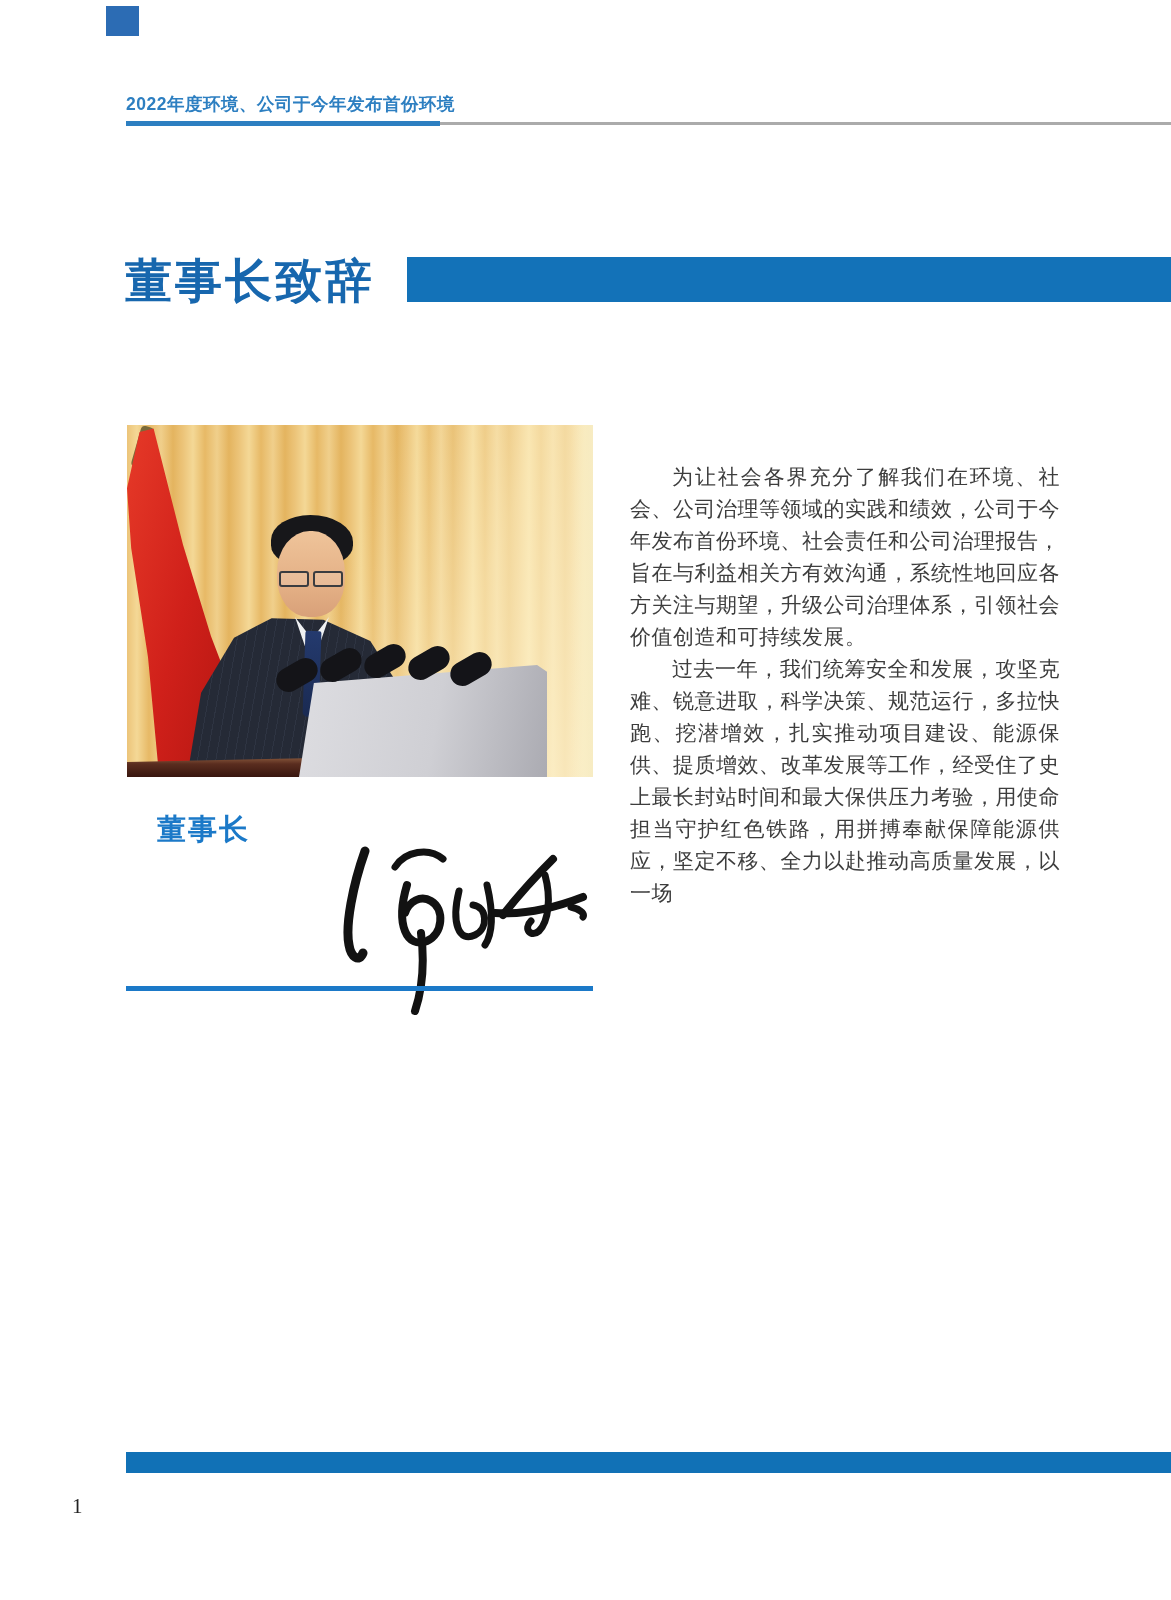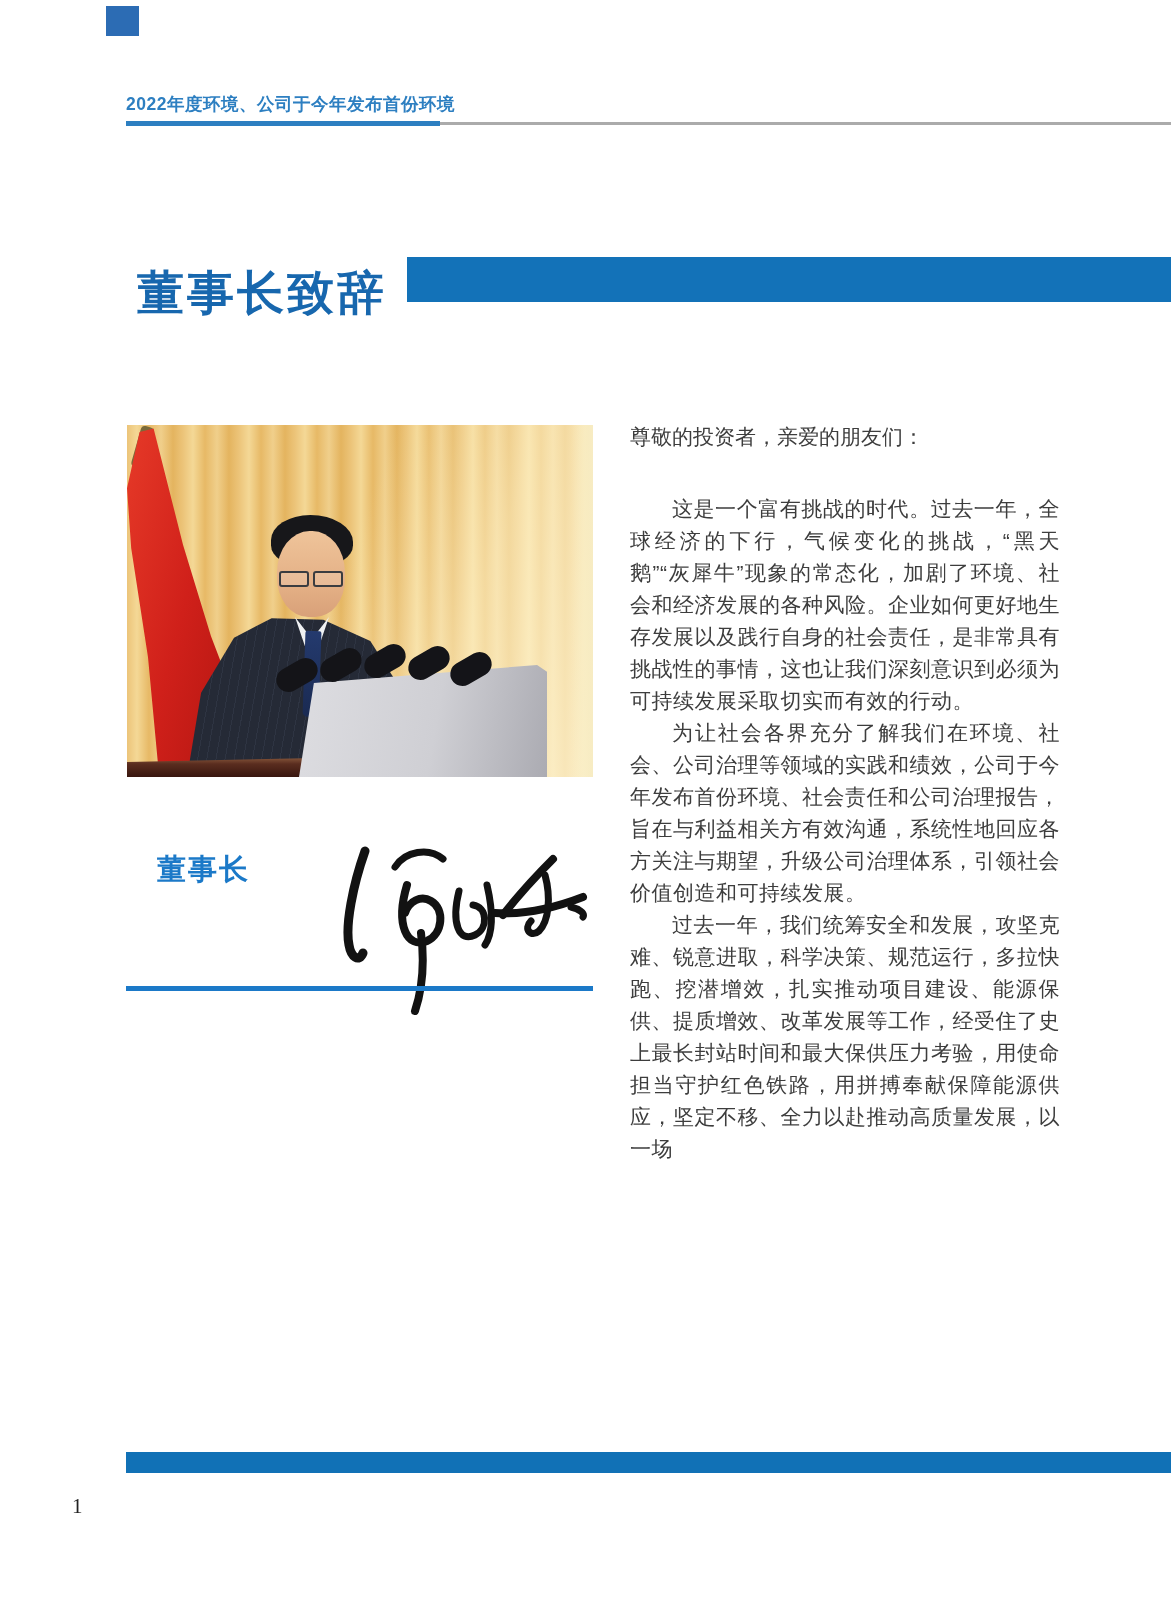--- a/index.html
+++ b/index.html
@@ -55,21 +55,21 @@
     background:linear-gradient(180deg,#8a5a3d 0%,#5a2d1f 35%,#38160f 100%);
     clip-path:polygon(0 25%,100% 0,100% 100%,0 100%);}
   .ph-podium{left:172px;top:240px;width:248px;height:112px;
     background:linear-gradient(100deg,#dddde1 0%,#cfcfd4 55%,#ababb2 100%);
     clip-path:polygon(6% 16%,96% 0%,100% 6%,100% 100%,0% 100%);}
   .ph-mic{width:44px;height:24px;background:#141418;border-radius:12px;transform:rotate(-30deg);}
   .mic1{left:148px;top:238px;} .mic2{left:192px;top:228px;} .mic3{left:236px;top:224px;}
   .mic4{left:280px;top:226px;} .mic5{left:322px;top:232px;}
 
   
-  .chairman-label{left:157px;top:850px;font-size:29px;font-weight:bold;color:#1b79c8;letter-spacing:2px;}
+  .chairman-label{left:157px;top:810px;font-size:29px;font-weight:bold;color:#1b79c8;letter-spacing:2px;}
   .signature{left:343px;top:845px;width:245px;height:170px;}
   .left-divider{left:126px;top:986px;width:467px;height:5px;background:#1b79c8;}
 
   
   .speech{left:630px;top:421px;width:430px;color:#3d3d3d;}
   .salutation{margin:0;font-size:21px;line-height:32px;}
   .paragraphs{margin-top:40px;}
   .paragraphs p{margin:0;font-size:21px;line-height:32px;text-align:justify;text-indent:2em;
     letter-spacing:.5px;}
 
@@ -79,21 +79,21 @@
 </style>
 </head>
 <body>
 
 <div class="abs corner-square"></div>
 
 <div class="abs report-header-title">2022年度环境、公司于今年发布首份环境</div>
 <div class="abs header-rule-blue"></div>
 <div class="abs header-rule-gray"></div>
 
-<h1 class="abs section-title" style="margin:12px">董事长致辞</h1>
+<h1 class="abs section-title" style="margin:0">董事长致辞</h1>
 <div class="abs title-accent-bar"></div>
 
 <div class="abs photo">
   <div class="ph-curtain"></div>
   <div class="ph-curtain-light"></div>
   <div class="ph-edge-light"></div>
   <div class="ph-pole"></div>
   <div class="ph-flag"></div>
   <div class="ph-hair"></div>
   <div class="ph-face"></div>
@@ -122,22 +122,20 @@
   <path stroke-width="7" d="M144,40 C150,66 150,88 142,100"></path>
   <path stroke-width="8" d="M210,14 C192,32 174,52 160,70"></path>
   <path stroke-width="8" d="M152,68 C182,70 214,62 240,52"></path>
   <path stroke-width="7" d="M202,30 C208,52 206,76 196,86 C188,93 180,84 188,76"></path>
   <path stroke-width="7" d="M228,62 C236,64 242,68 240,72"></path>
 </svg>
 
 <div class="abs left-divider"></div>
 
 <div class="abs speech">
-  <p class="salutation">尊敬的投资者，亲爱的朋友们：</p>
   <div class="paragraphs" id="paragraphs">
-      <p>这是一个富有挑战的时代。过去一年，全球经济的下行，气候变化的挑战，“黑天鹅”“灰犀牛”现象的常态化，加剧了环境、社会和经济发展的各种风险。企业如何更好地生存发展以及践行自身的社会责任，是非常具有挑战性的事情，这也让我们深刻意识到必须为可持续发展采取切实而有效的行动。</p>
       <p>为让社会各界充分了解我们在环境、社会、公司治理等领域的实践和绩效，公司于今年发布首份环境、社会责任和公司治理报告，旨在与利益相关方有效沟通，系统性地回应各方关注与期望，升级公司治理体系，引领社会价值创造和可持续发展。</p>
       <p>过去一年，我们统筹安全和发展，攻坚克难、锐意进取，科学决策、规范运行，多拉快跑、挖潜增效，扎实推动项目建设、能源保供、提质增效、改革发展等工作，经受住了史上最长封站时间和最大保供压力考验，用使命担当守护红色铁路，用拼搏奉献保障能源供应，坚定不移、全力以赴推动高质量发展，以一场</p>
     </div>
 </div>
 
 <div class="abs footer-bar"></div>
 <div class="abs page-number">1</div>
 
 </body></html>

